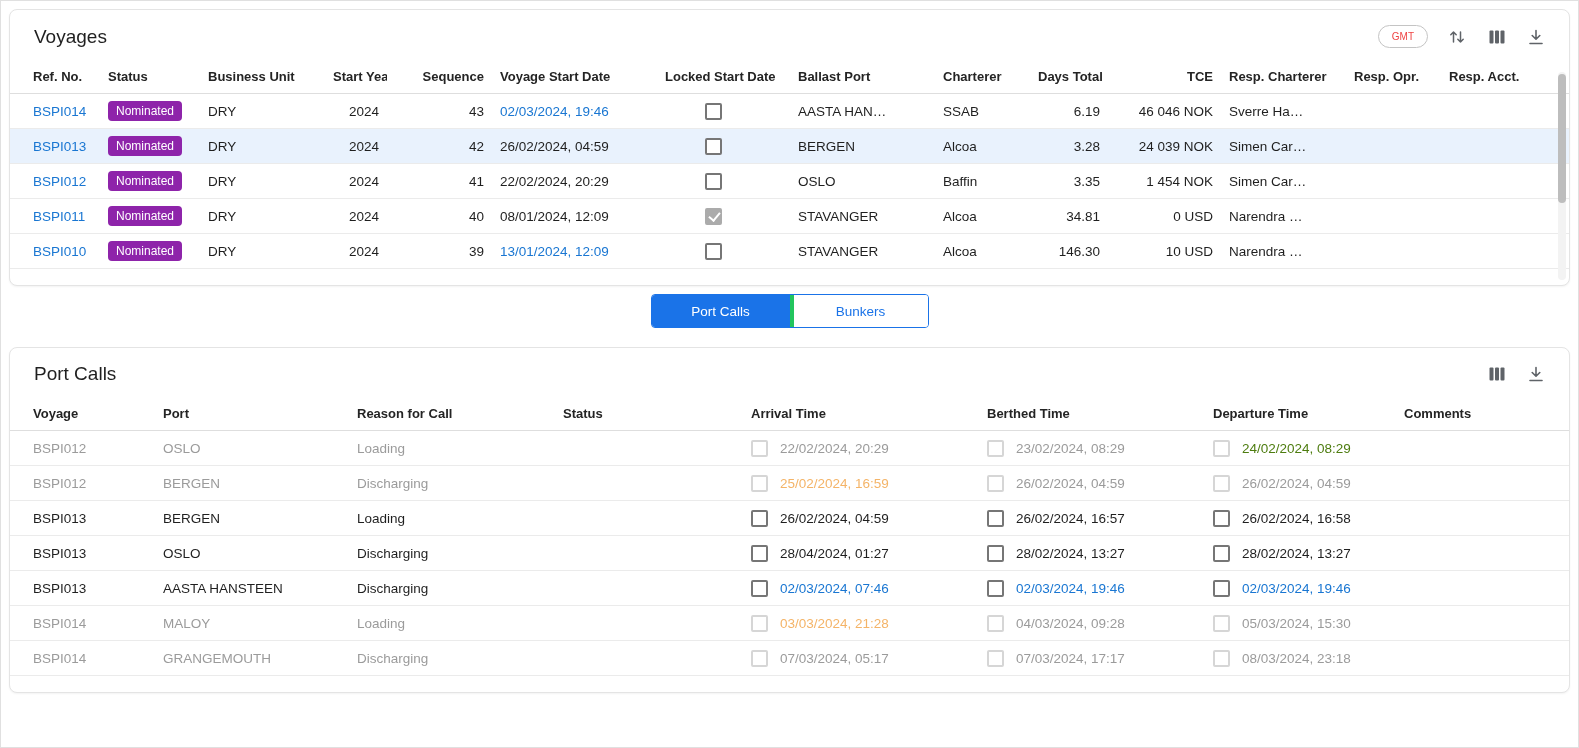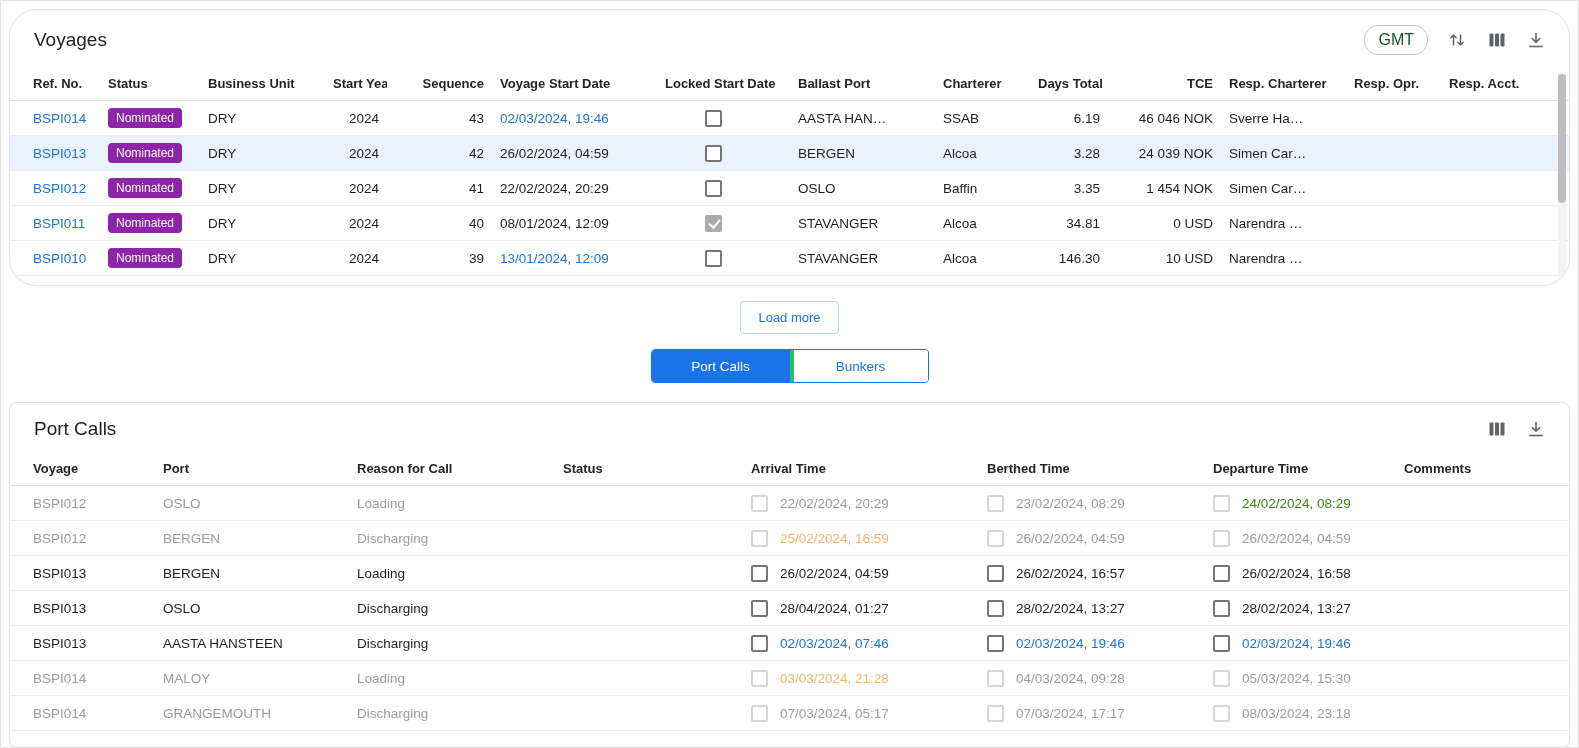--- a/index.html
+++ b/index.html
@@ -17,30 +17,30 @@
   }
   .card {
     position: relative;
     margin: 8px;
     border: 1px solid #e4e4e4;
     border-radius: 8px;
     background: #fff;
     box-shadow: 0 1px 2px rgba(0,0,0,.05);
     overflow: hidden;
   }
-  .voyages-card { height: 277px; border-radius: 28px; }
+  .voyages-card { height: 277px; }
   .portcalls-card { height: 346px; }
   .card-header {
     display: flex; justify-content: space-between; align-items: center;
     padding: 15px 22px 12px 24px;
   }
   .card-title { font-size: 19px; font-weight: 400; color: #1f1f1f; }
   .toolbar { display: flex; align-items: center; gap: 17px; }
   .gmt-pill {
-    font-family: inherit; font-size: 16px; color: #14532d;
+    font-family: inherit; font-size: 10px; color: #ef4444;
     background: #fff; border: 1px solid #c4c4c4; border-radius: 14px;
     padding: 5px 13px; cursor: pointer;
   }
   .icon-btn { background: none; border: none; padding: 2px; cursor: pointer; line-height: 0; }
 
   table.grid { width: 100%; border-collapse: collapse; table-layout: fixed; }
   .grid th {
     text-align: left; font-size: 13px; font-weight: 700; color: #242424;
     padding: 9px 8px; border-bottom: 1px solid #dedede;
     white-space: nowrap; overflow: hidden;
@@ -284,23 +284,20 @@
           </tr>
 
       </tbody>
     </table>
 
     <div class="scrollbar">
       <div class="scroll-thumb"></div>
     </div>
   </section>
 
-  <div class="load-more-wrap">
-    <button class="load-more">Load more</button>
-  </div>
 
   <div class="tab-group">
     <button class="tab active">Port Calls</button>
     <button class="tab">Bunkers</button>
   </div>
 
   <section class="card portcalls-card">
     <div class="card-header">
       <h1 class="card-title">Port Calls</h1>
       <div class="toolbar">

